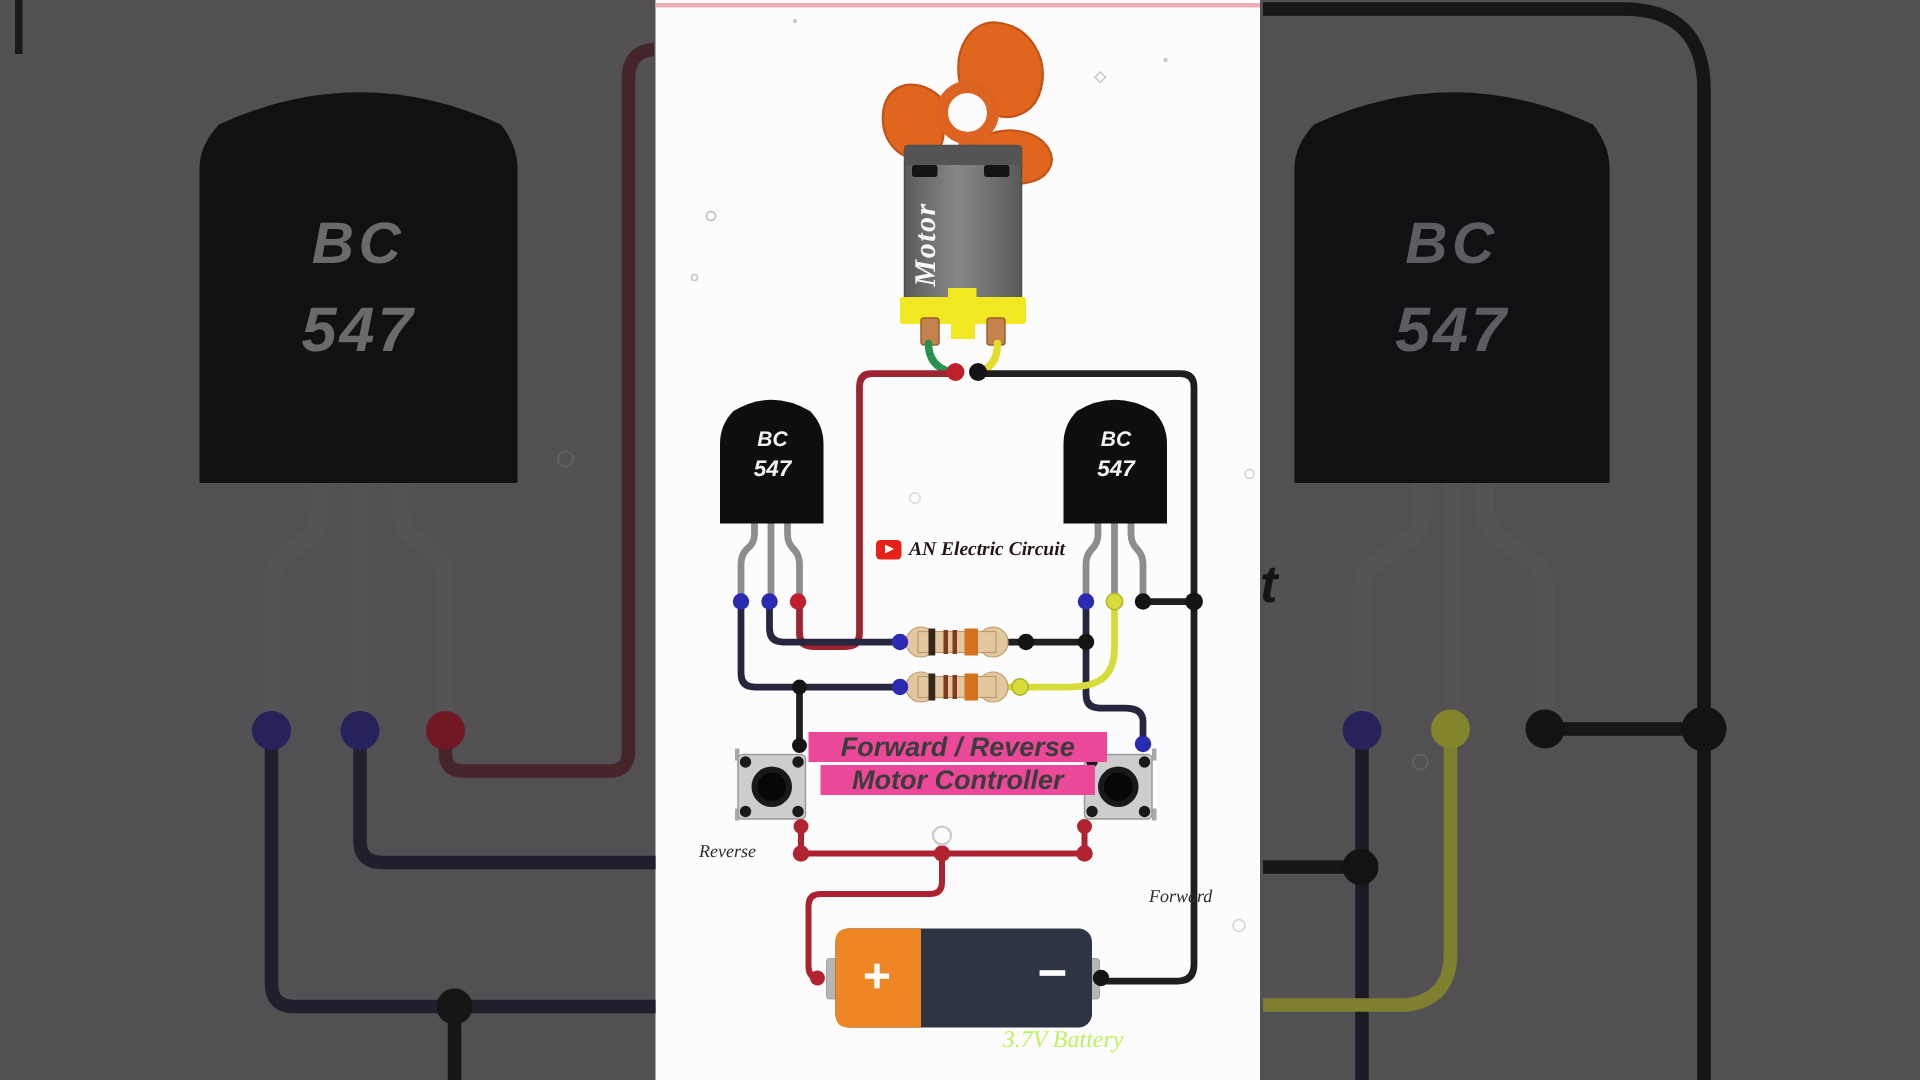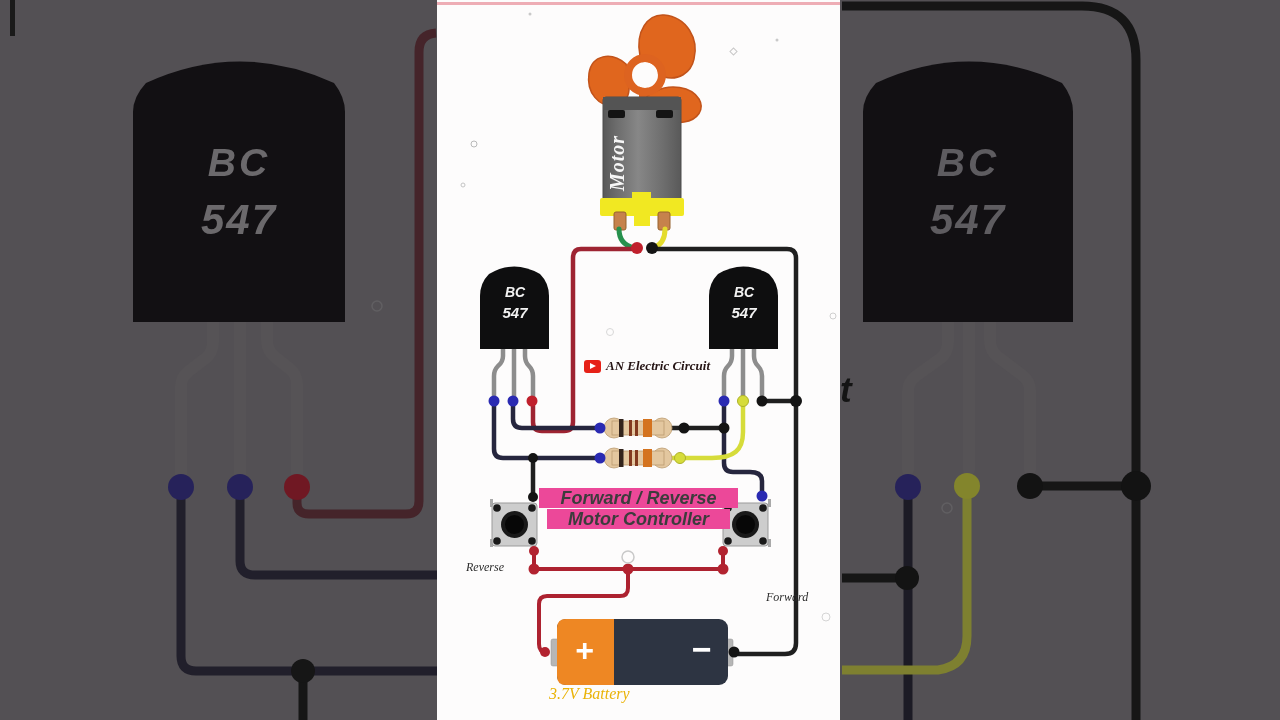--- a/index.html
+++ b/index.html
@@ -26,21 +26,21 @@
     font-size:20px;letter-spacing:1px;height:92px;text-align:center;}
   .channel{display:flex;align-items:center;gap:5px;}
   .yt-icon{width:17px;height:13px;background:#e62117;border-radius:3px;position:relative;flex:0 0 auto;}
   .yt-icon:before{content:"";position:absolute;left:6px;top:3.2px;border-left:6px solid #fff;
     border-top:3.4px solid transparent;border-bottom:3.4px solid transparent;}
   .channel-name{font-family:"Liberation Serif",serif;font-weight:bold;font-size:13px;color:#261515;}
   .title-block{width:403px;text-align:center;line-height:20px;}
   .title-block span{display:inline-block;background:#ec4899;color:#3c3c3c;
     font-weight:bold;font-size:18px;padding:0 21px;}
   .btn-label{font-family:"Liberation Serif",serif;font-size:12px;color:#2c2c2c;}
-  .bat-label{font-family:"Liberation Serif",serif;font-size:16px;color:#eab308;width:200px;text-align:left;}
+  .bat-label{font-family:"Liberation Serif",serif;font-size:16px;color:#bef264;width:200px;text-align:right;}
   .bat-sign{color:#ffffff;font-weight:bold;width:30px;text-align:center;}
 </style>
 </head>
 <body>
 
 <div class="stage">
 
   <div class="panel panel-left"></div>
   <div class="panel panel-right"></div>
 

